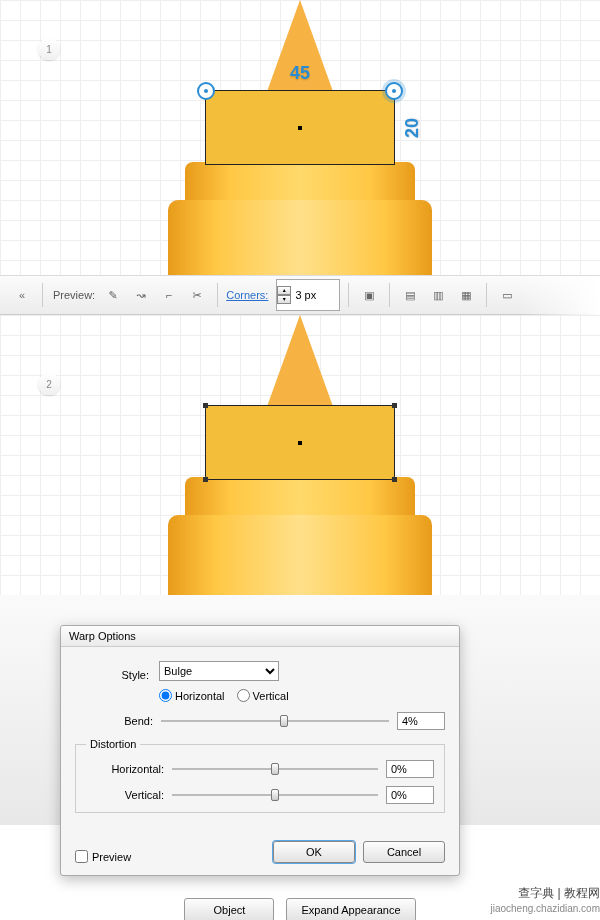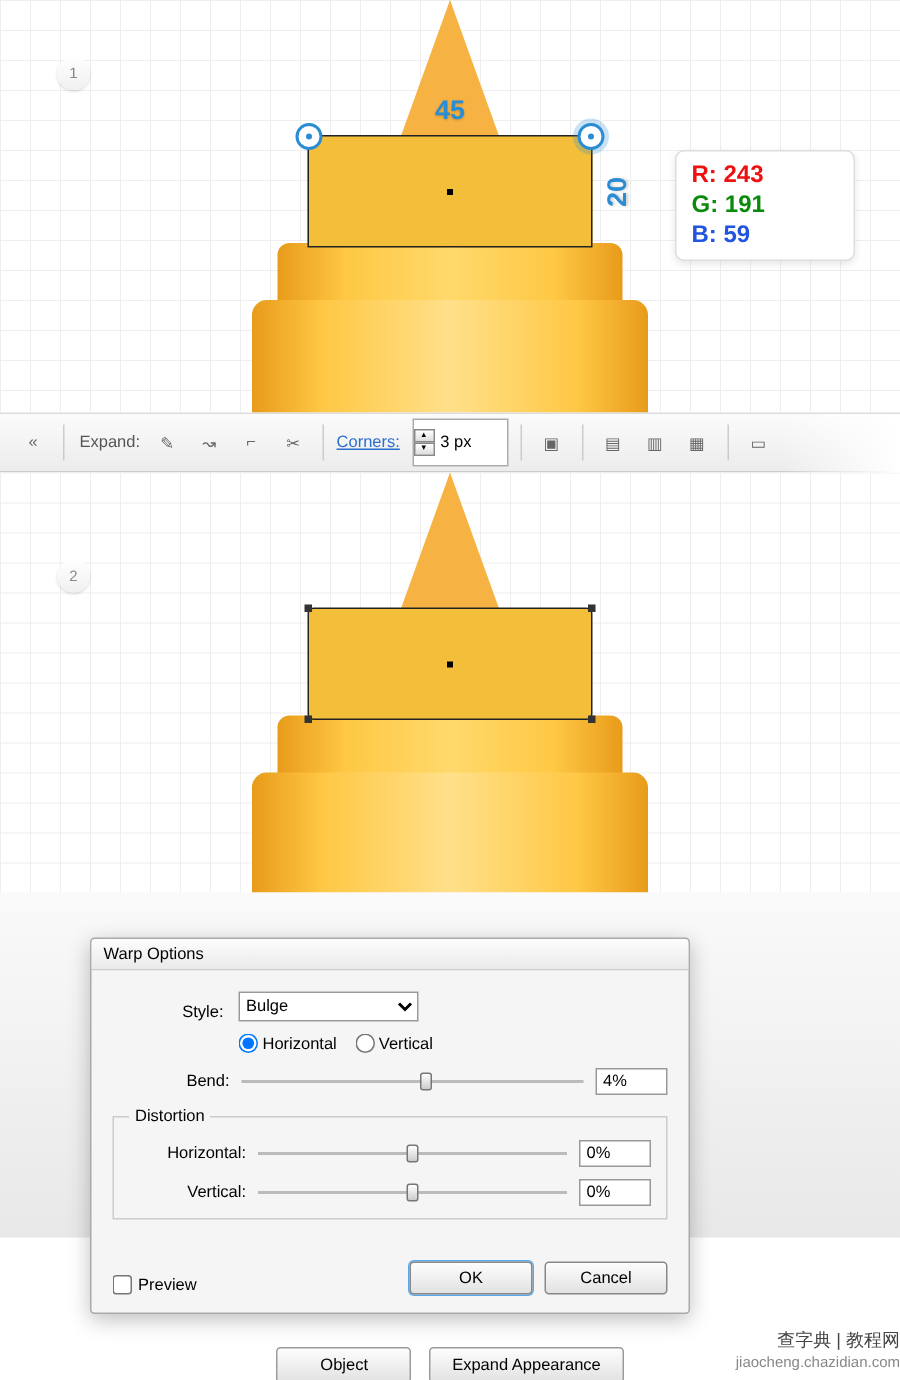--- a/index.html
+++ b/index.html
@@ -96,31 +96,26 @@
     <div class="shoulder"></div>
     <div class="body-cyl"></div>
     <div class="rect-sel">
       <div class="center-dot"></div>
       <div class="sel-handle tl"></div>
       <div class="sel-handle tr"></div>
       <span class="dim-width">45</span>
       <span class="dim-height">20</span>
     </div>
   </div>
-  <div class="rgb-box">
-    <div class="rgb-r">R: 243</div>
-    <div class="rgb-g">G: 191</div>
-    <div class="rgb-b">B: 59</div>
-  </div>
 </div>
 
 <div class="toolbar" style="position:relative;">
   <div class="icon-btn">«</div>
   <div class="sep"></div>
-  <span class="label">Expand:</span>
+  <span class="label">Preview:</span>
   <div class="icon-btn">✎</div>
   <div class="icon-btn">↝</div>
   <div class="icon-btn">⌐</div>
   <div class="icon-btn">✂</div>
   <div class="sep"></div>
   <span class="corners-label">Corners:</span>
   <div class="corners-group">
     <div class="spinner">
         <div>▴</div>
         <div>▾</div>

